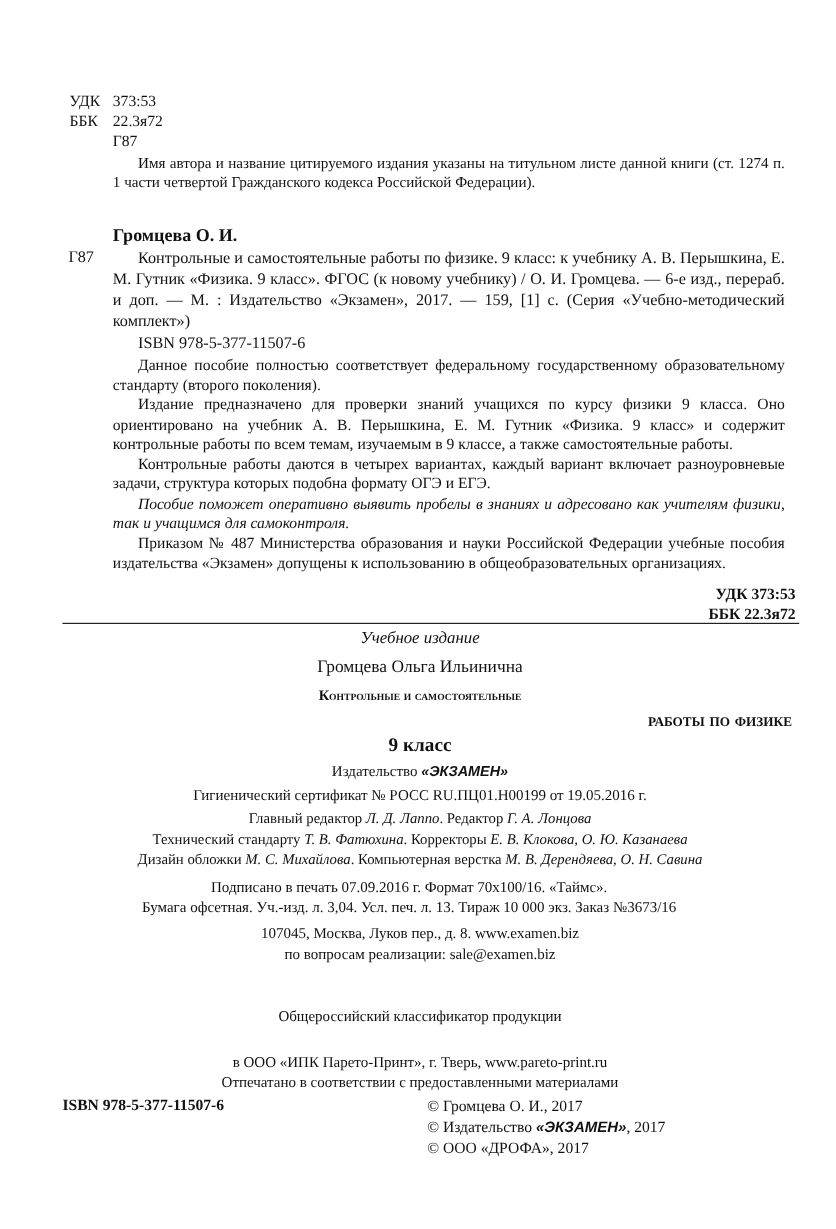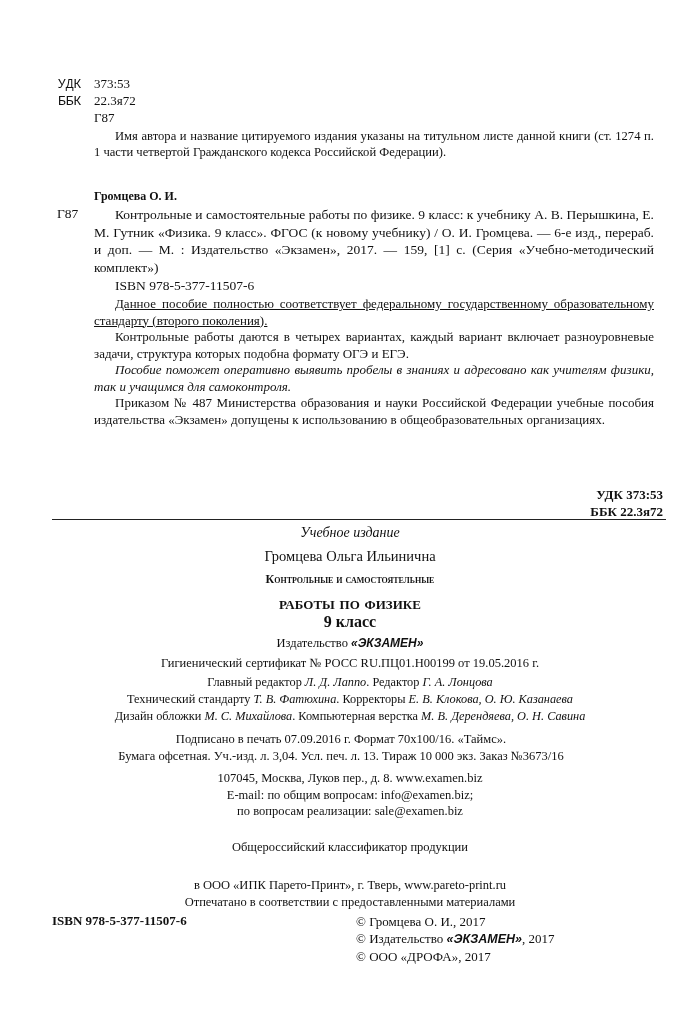--- a/index.html
+++ b/index.html
@@ -5,80 +5,80 @@
   html, body { margin:0; padding:0; background:#fff; }
   body { width:697px; height:1024px; position:relative; overflow:hidden;
          font-family:"Liberation Serif", serif; color:#111; }
   .abs { position:absolute; }
   .f12 { font-size:12.6px; line-height:16px; }
   .f13 { font-size:13px; line-height:16.5px; }
   .bold { font-weight:bold; }
   .just { text-align:justify; }
   .indent { text-indent:21px; }
   .udk-row { position:absolute; left:58px; font-size:13px; }
-  .udk-row .lab { display:inline-block; width:36px;font-family:Liberation Mono, monospace; }
+  .udk-row .lab { display:inline-block; width:36px; }
   #page-sep { position:absolute; left:52px; width:614px; top:519px; height:0; border-top:1px solid #222; }
   .ital { font-style:italic; }
   .sans-bold-it { font-family:"Liberation Sans", sans-serif; font-weight:bold; font-style:italic; }
   .col-center { position:absolute; left:60px; width:620px; text-align:center; }
 </style>
 </head>
 <body>
 
 <div class="udk-row" style="top:76px;">
   <span class="lab">УДК</span><span>373:53</span>
 </div>
 <div class="udk-row" style="top:93px;">
   <span class="lab">ББК</span><span>22.3я72</span>
 </div>
 <div class="abs" style="left:94px; top:110px; font-size:13px;">Г87</div>
 
 <div class="abs f12 just indent" style="left:94px; top:128px; width:560px;">Имя автора и название цитируемого издания указаны на титульном листе данной книги (ст. 1274 п. 1 части четвертой Гражданского кодекса Российской Федерации).</div>
 
-<div class="abs bold" style="left:94px; top:189px; font-size:12px;">Громцева О. И.</div>
+<div class="abs bold" style="left:94px; top:189px; font-size:15px;">Громцева О. И.</div>
 <div class="abs" style="left:57px; top:206px; font-size:13.5px;">Г87</div>
 <div class="abs just indent" style="left:94px; top:206px; width:560px; font-size:13.5px; line-height:17.5px;">Контрольные и самостоятельные работы по физике. 9 класс: к учебнику А. В. Перышкина, Е. М. Гутник «Физика. 9 класс». ФГОС (к новому учебнику) / О. И. Громцева. — 6-е изд., перераб. и доп. — М. : Издательство «Экзамен», 2017. — 159, [1] с. (Серия «Учебно-методический комплект»)</div>
 <div class="abs" style="left:115px; top:278px; font-size:13.5px;">ISBN 978-5-377-11507-6</div>
 
 <div class="abs" style="left:94px; top:296px; width:560px;">
-  <p class="f13 just indent" style="margin:0;text-decoration:underline;">Данное пособие полностью соответствует федеральному государственному образовательному стандарту (второго поколения).</p>
+  <p class="f13 just indent" style="margin:0;">Данное пособие полностью соответствует федеральному государственному образовательному стандарту (второго поколения).</p>
+  <p class="f13 just indent" style="margin:0;">Издание предназначено для проверки знаний учащихся по курсу физики 9 класса. Оно ориентировано на учебник А. В. Перышкина, Е. М. Гутник «Физика. 9 класс» и содержит контрольные работы по всем темам, изучаемым в 9 классе, а также самостоятельные работы.</p>
   <p class="f13 just indent" style="margin:0;">Контрольные работы даются в четырех вариантах, каждый вариант включает разноуровневые задачи, структура которых подобна формату ОГЭ и ЕГЭ.</p>
   <p class="f13 just indent" style="margin:0;font-style:italic;">Пособие поможет оперативно выявить пробелы в знаниях и адресовано как учителям физики, так и учащимся для самоконтроля.</p>
   <p class="f13 just indent" style="margin:0;">Приказом № 487 Министерства образования и науки Российской Федерации учебные пособия издательства «Экзамен» допущены к использованию в общеобразовательных организациях.</p>
 </div>
 
 <div class="abs bold" style="right:34px; top:487px; font-size:13px; text-align:right;">УДК 373:53</div>
 <div class="abs bold" style="right:34px; top:504px; font-size:13px; text-align:right;">ББК 22.3я72</div>
 
 <div id="page-sep"></div>
 
 <div class="col-center ital" style="top:525px; left:40px; font-size:14px;">Учебное издание</div>
 <div class="col-center" style="top:548px; left:40px; font-size:14.5px;">Громцева Ольга Ильинична</div>
 <div class="col-center bold" style="top:572px; left:40px; font-size:12px; font-variant:small-caps;">Контрольные и самостоятельные</div>
-<div class="col-center bold" style="top:592px; left:40px; font-size:19px; font-variant:small-caps;">работы по физике</div>
+<div class="col-center bold" style="top:592px; left:40px; font-size:16px; font-variant:small-caps;text-align:right;">работы по физике</div>
 <div class="col-center bold" style="top:613px; left:40px; font-size:16px;">9 класс</div>
 <div class="col-center" style="top:636px; left:40px; font-size:12.5px;">
   <span>Издательство </span><span class="sans-bold-it" style="font-size:12px;">«ЭКЗАМЕН»</span>
 </div>
 <div class="col-center" style="top:656px; left:40px; font-size:12.5px;">Гигиенический сертификат № РОСС RU.ПЦ01.Н00199 от 19.05.2016 г.</div>
 
 <div class="col-center" style="top:674px; left:40px; font-size:12.3px; line-height:17px;">
   <div><span>Главный редактор </span><span class="ital">Л. Д. Лаппо</span><span>. Редактор </span><span class="ital">Г. А. Лонцова</span></div>
   <div><span>Технический стандарту </span><span class="ital">Т. В. Фатюхина</span><span>. Корректоры </span><span class="ital">Е. В. Клокова, О. Ю. Казанаева</span></div>
   <div><span>Дизайн обложки </span><span class="ital">М. С. Михайлова</span><span>. Компьютерная верстка </span><span class="ital">М. В. Дерендяева, О. Н. Савина</span></div>
 </div>
 
 <div class="col-center" style="top:731px; left:31px; font-size:12.5px; line-height:17px;">
   <div>Подписано в печать 07.09.2016 г. Формат 70х100/16. «Таймс».</div>
   <div>Бумага офсетная. Уч.-изд. л. 3,04. Усл. печ. л. 13. Тираж 10 000 экз. Заказ №3673/16</div>
 </div>
 
 <div class="col-center" style="top:770px; left:40px; font-size:12.5px; line-height:16.5px;">
   <div>107045, Москва, Луков пер., д. 8. www.examen.biz</div>
-  <div>E-mail: по общим вопросам: info@examen.biz;</div>
   <div>по вопросам реализации: sale@examen.biz</div>
 </div>
 
 <div class="col-center" style="top:839px; left:40px; font-size:12.5px; line-height:16.5px;">
   <div>Общероссийский классификатор продукции</div>
 </div>
 
 <div class="col-center" style="top:877px; left:40px; font-size:12.5px; line-height:16.5px;">
   <div>в ООО «ИПК Парето-Принт», г. Тверь, www.pareto-print.ru</div>
   <div>Отпечатано в соответствии с предоставленными материалами</div>

